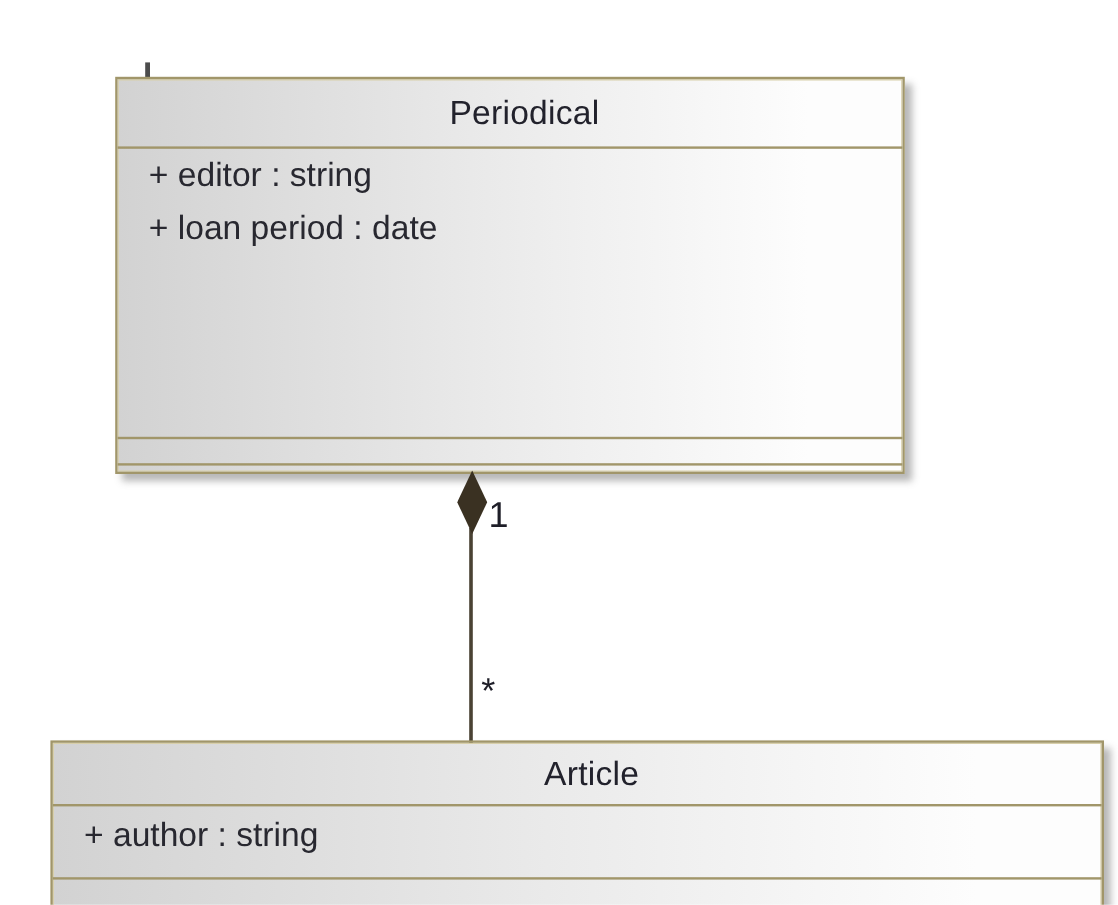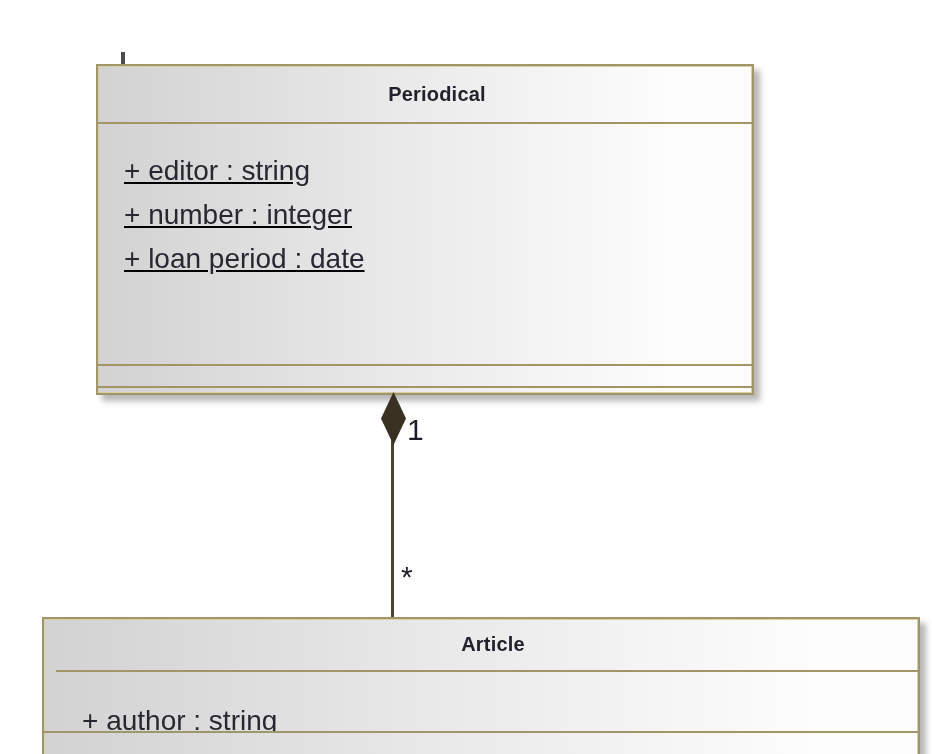--- a/index.html
+++ b/index.html
@@ -36,35 +36,34 @@
   .uml-class-header {
     flex: 0 0 auto;
     display: flex;
     align-items: center;
     justify-content: center;
   }
   .periodical .uml-class-header { height: 56px; }
   .article .uml-class-header { height: 51px; border-radius: 21px; }
 
   .uml-class-title {
-    font-size: 20px;
-    font-weight: 700;
+    font-size: 28px;
+    font-weight: 400;
     color: #22222c;
     letter-spacing: 0.2px;
     margin-left: 24px;
   }
 
   .uml-attrs {
     border-top: 2px solid #a1966a;
-    padding: 25px 0 0 26px;
+    padding: 0 0 0 26px;
     overflow: hidden;
-    text-decoration: underline;
   }
   .periodical .uml-attrs { flex: 1 1 auto; }
-  .article .uml-attrs { flex: 0 0 61px; margin-left: 12px; }
+  .article .uml-attrs { flex: 0 0 61px; }
 
   .uml-attr {
     font-size: 28px;
     font-weight: 400;
     color: #282830;
     line-height: 44px;
     white-space: nowrap;
   }
   .article .uml-attr { line-height: 48px; }
 
@@ -113,21 +112,20 @@
 <div class="canvas">
 
   <div class="connector-stub"></div>
 
   <section class="uml-class periodical">
     <header class="uml-class-header">
       <span class="uml-class-title">Periodical</span>
     </header>
     <div class="uml-attrs">
       <div class="uml-attr">+ editor : string</div>
-      <div class="uml-attr">+ number : integer</div>
       <div class="uml-attr">+ loan period : date</div>
     </div>
     <div class="uml-ops"></div>
     <div class="uml-extra"></div>
   </section>
 
   <div class="edge-line"></div>
   <svg class="edge-diamond" viewBox="0 0 25 53" xmlns="http://www.w3.org/2000/svg">
     <polygon points="12.5,0 25,26.5 12.5,53 0,26.5" fill="#3a3122"></polygon>
   </svg>

